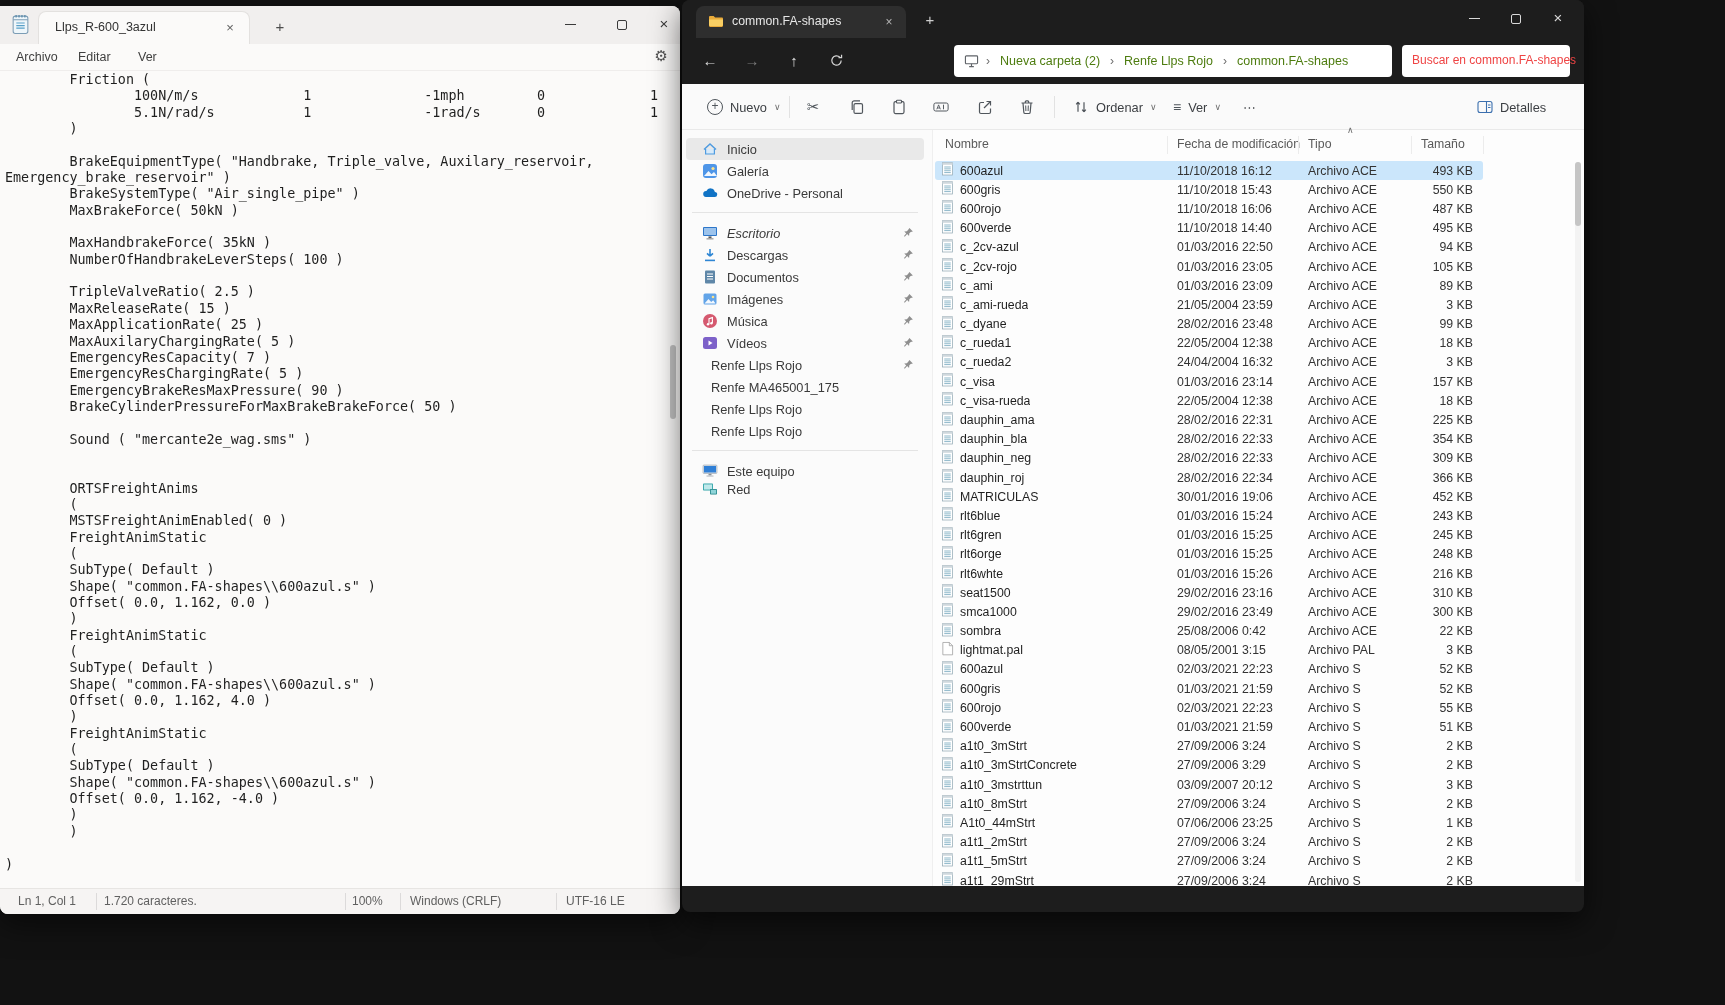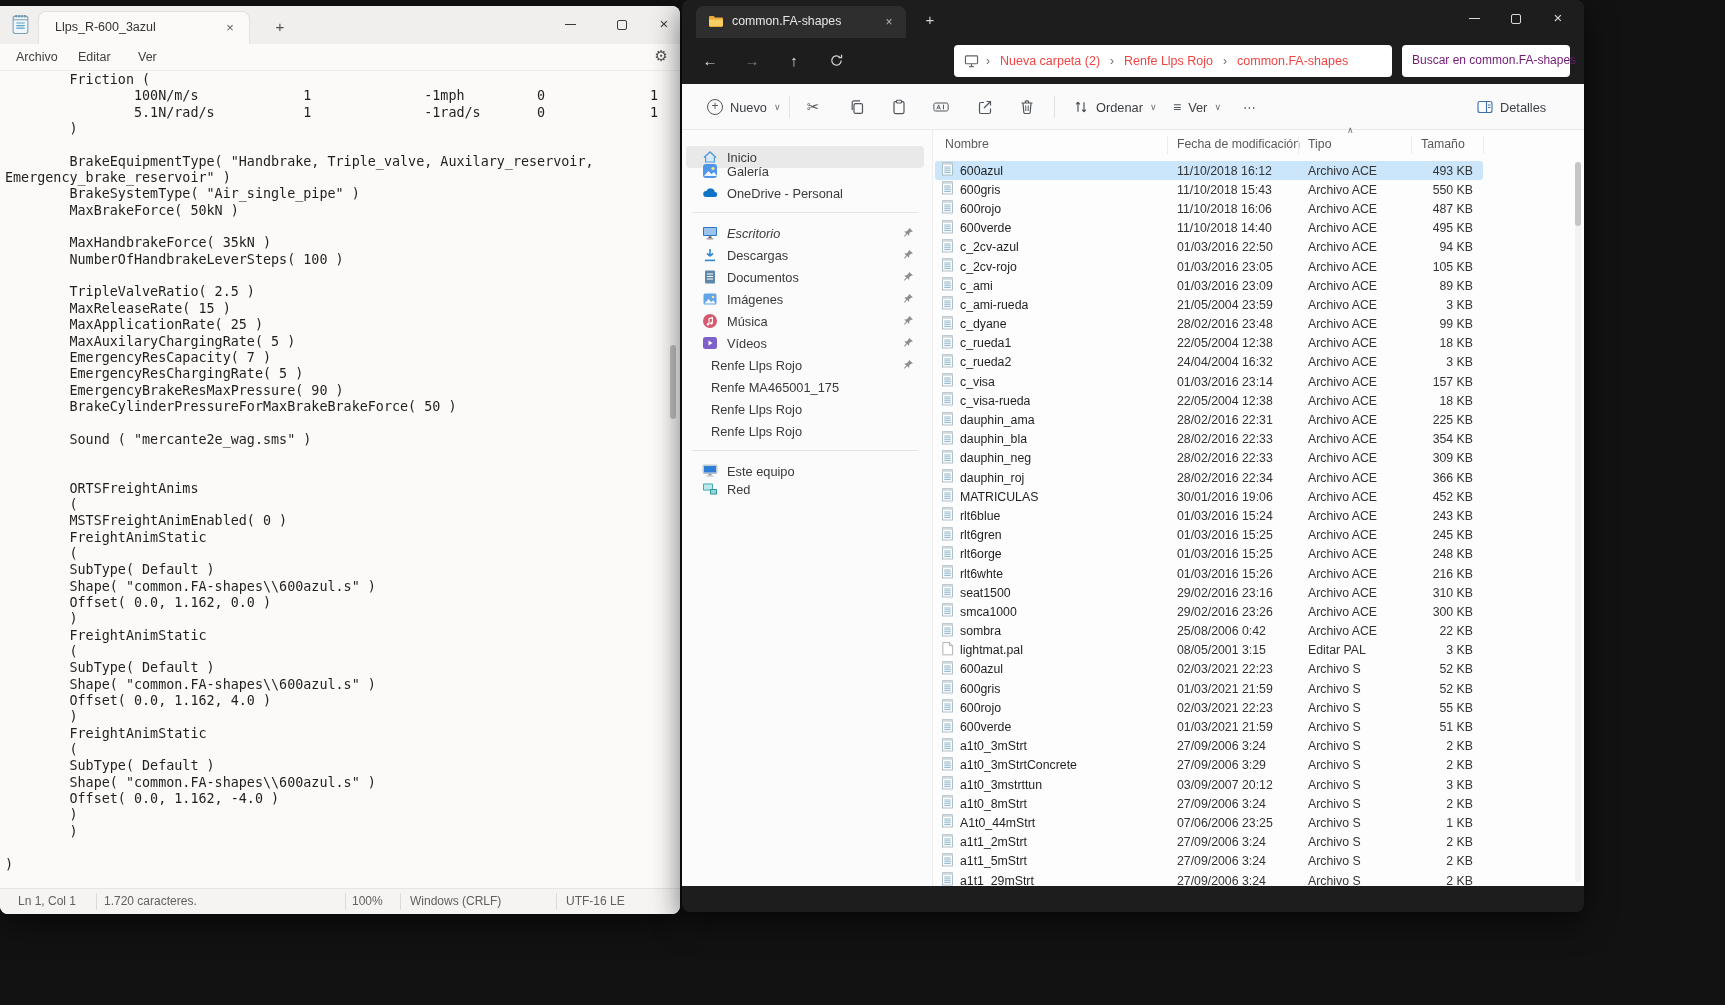--- a/index.html
+++ b/index.html
@@ -59,24 +59,24 @@
   .ex-addressbar { position:absolute; left:0; top:38px; width:100%; height:46px; background:#1d1d1d; }
   .nav-ico { position:absolute; top:11px; width:24px; height:24px; text-align:center; line-height:24px;
              color:#dedede; font-size:15px; }
   .nav-back { left:16px; } .nav-fwd { left:58px; color:#7c7c7c; } .nav-up { left:100px; }
   .nav-refresh { left:142px; } .nav-refresh svg { width:15px; height:15px; margin-top:4px; }
   .bc-pill { position:absolute; left:272px; top:7px; width:438px; height:32px; background:#ffffff;
              border-radius:4px; }
   .bc-inner { position:absolute; left:10px; top:0; height:32px; display:flex; align-items:center; gap:7px; }
   .bc-ico svg { width:15px; height:14px; display:block; }
   .bc-sep { color:#6d6d6d; font-size:12px; }
-  .bc-crumb { font-size:12.5px; color:#ef4444; white-space:nowrap; padding:2px 3px; border-radius:3px; }
+  .bc-crumb { font-size:12.5px; color:#4d7c0f; white-space:nowrap; padding:2px 3px; border-radius:3px; }
   .search-pill { position:absolute; left:720px; top:7px; width:168px; height:32px; background:#ffffff;
                  border-radius:4px; }
-  .search-ph { position:absolute; left:10px; top:8px; font-size:12px; color:#701a75; white-space:nowrap; }
+  .search-ph { position:absolute; left:10px; top:8px; font-size:12px; color:#ef4444; white-space:nowrap; }
   .ex-toolbar { position:absolute; left:0; top:84px; width:100%; height:46px; background:#fafafa;
                 border-bottom:1px solid #e9e9e9; }
   .tb-item { position:absolute; top:8px; height:30px; display:flex; align-items:center; gap:7px;
              padding:0 9px; border-radius:4px; color:#3c3f43; font-size:12.8px; }
   .tb-ico svg { width:16px; height:16px; display:block; }
   .tb-ico-cut { font-family:"DejaVu Sans", sans-serif; font-size:15px; color:#50565c; }
   .tb-chev { font-size:9px; color:#6d6d6d; }
   .tb-sep { position:absolute; top:12px; height:22px; border-left:1px solid #e2e2e2; }
   .tb-plus { width:16px; height:16px; border:1.2px solid #50565c; border-radius:50%;
              text-align:center; line-height:13px; font-size:12px; color:#50565c; }
@@ -329,21 +329,21 @@
               <rect x="1" y="1.5" width="14" height="11" rx="2" fill="none" stroke="#3b6fae" stroke-width="1.1"></rect>
               <path d="M9.5 1.5v11" stroke="#3b6fae" stroke-width="1.1"></path>
               <path d="M11 5h2.5M11 7.5h2.5" stroke="#3b6fae" stroke-width="1"></path>
             </svg>
           </span>
         <span>Detalles</span>
       </div>
     </div>
     <div class="ex-body">
       <div class="sidebar" id="sidebar">
-          <div class="sb-item selected" style="top: 16px;">
+          <div class="sb-item selected" style="top: 8px;">
             <span class="sb-ico">
               <svg viewBox="0 0 16 16">
                 <path d="M2 8.5 8 3l6 5.5" fill="none" stroke="#4e9be0" stroke-width="1.5"></path>
                 <path d="M3.6 8v5h8.8V8" fill="#d7eafa" stroke="#4e9be0" stroke-width="1.2"></path>
               </svg>
             </span>
             <span class="sb-label">Inicio</span>
           </div>
           <div class="sb-item" style="top: 30px;">
             <span class="sb-ico">
@@ -812,21 +812,21 @@
           </div>
           <div class="frow">
             <span class="fc-name">
               <span><svg viewBox="0 0 14 16">
                   <rect x="1.5" y="1.8" width="11" height="13.2" fill="#fff" stroke="#93a9b4" stroke-width=".8"></rect>
                   <rect x="1.5" y="1.8" width="11" height="2.2" fill="#cfd8dd"></rect>
                   <path d="M3.5 6.4h7M3.5 8.4h7M3.5 10.4h7M3.5 12.4h7" stroke="#77aabf" stroke-width=".9"></path>
                 </svg></span>
               <span class="fc-label">smca1000</span>
             </span>
-            <span class="fc-date">29/02/2016 23:26</span>
+            <span class="fc-date">29/02/2016 23:49</span>
             <span class="fc-type">Archivo ACE</span>
             <span class="fc-size">300 KB</span>
           </div>
           <div class="frow">
             <span class="fc-name">
               <span><svg viewBox="0 0 14 16">
                   <rect x="1.5" y="1.8" width="11" height="13.2" fill="#fff" stroke="#93a9b4" stroke-width=".8"></rect>
                   <rect x="1.5" y="1.8" width="11" height="2.2" fill="#cfd8dd"></rect>
                   <path d="M3.5 6.4h7M3.5 8.4h7M3.5 10.4h7M3.5 12.4h7" stroke="#77aabf" stroke-width=".9"></path>
                 </svg></span>
@@ -838,21 +838,21 @@
           </div>
           <div class="frow">
             <span class="fc-name">
               <span><svg viewBox="0 0 14 16">
                   <path d="M2 1.5h7l3.5 3.5v9.8H2z" fill="#fff" stroke="#9a9a9a" stroke-width=".8"></path>
                   <path d="M9 1.5v3.5h3.5" fill="none" stroke="#9a9a9a" stroke-width=".8"></path>
                 </svg></span>
               <span class="fc-label">lightmat.pal</span>
             </span>
             <span class="fc-date">08/05/2001 3:15</span>
-            <span class="fc-type">Editar PAL</span>
+            <span class="fc-type">Archivo PAL</span>
             <span class="fc-size">3 KB</span>
           </div>
           <div class="frow">
             <span class="fc-name">
               <span><svg viewBox="0 0 14 16">
                   <rect x="1.5" y="1.8" width="11" height="13.2" fill="#fff" stroke="#93a9b4" stroke-width=".8"></rect>
                   <rect x="1.5" y="1.8" width="11" height="2.2" fill="#cfd8dd"></rect>
                   <path d="M3.5 6.4h7M3.5 8.4h7M3.5 10.4h7M3.5 12.4h7" stroke="#77aabf" stroke-width=".9"></path>
                 </svg></span>
               <span class="fc-label">600azul</span>

